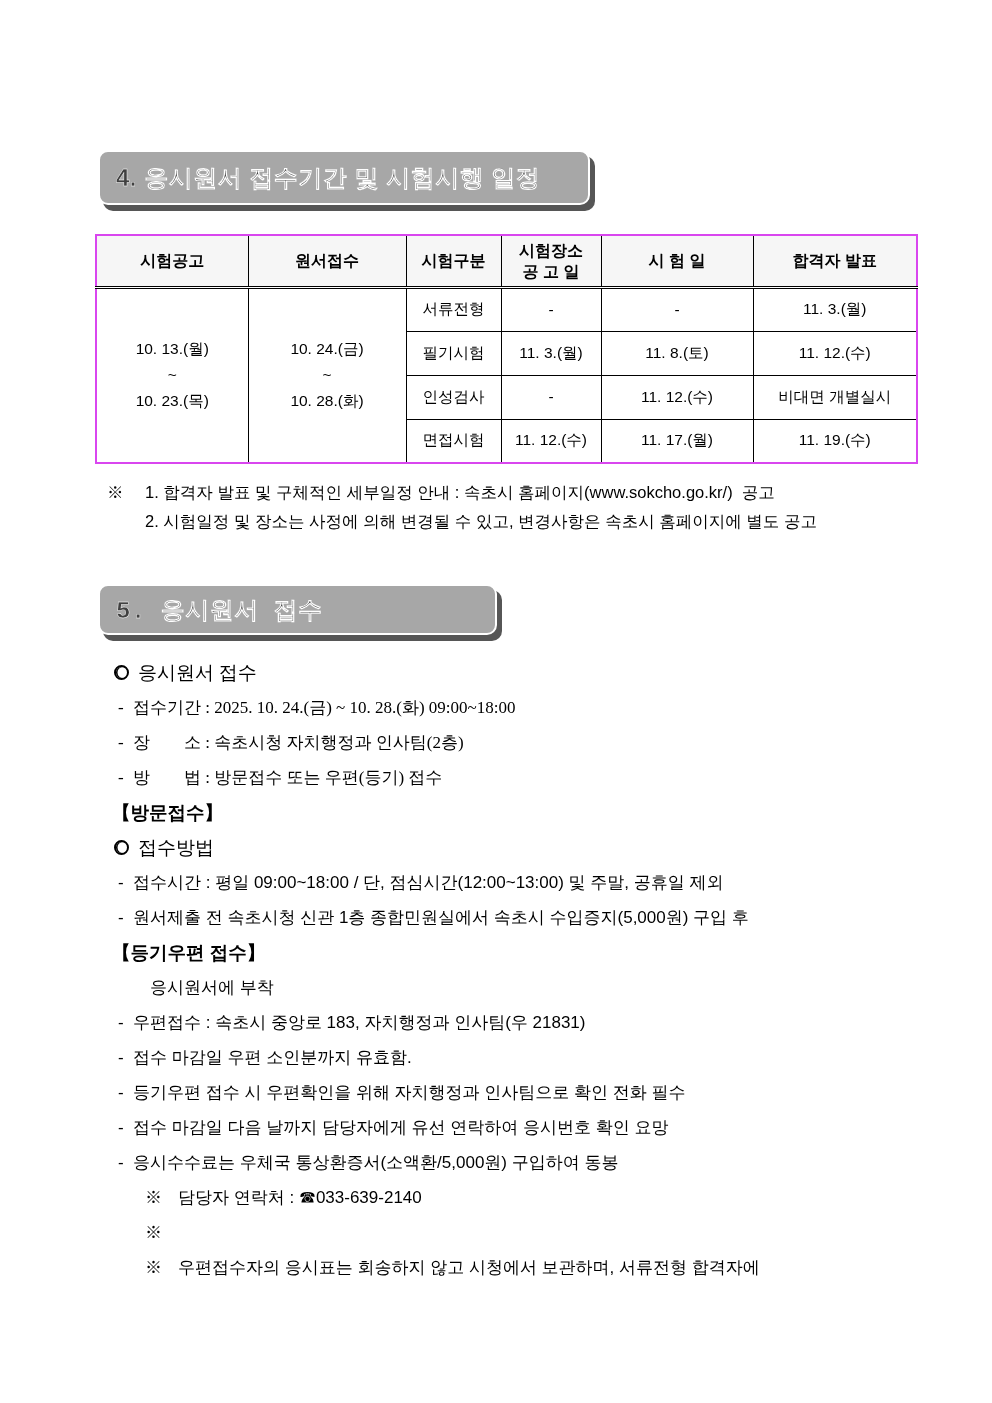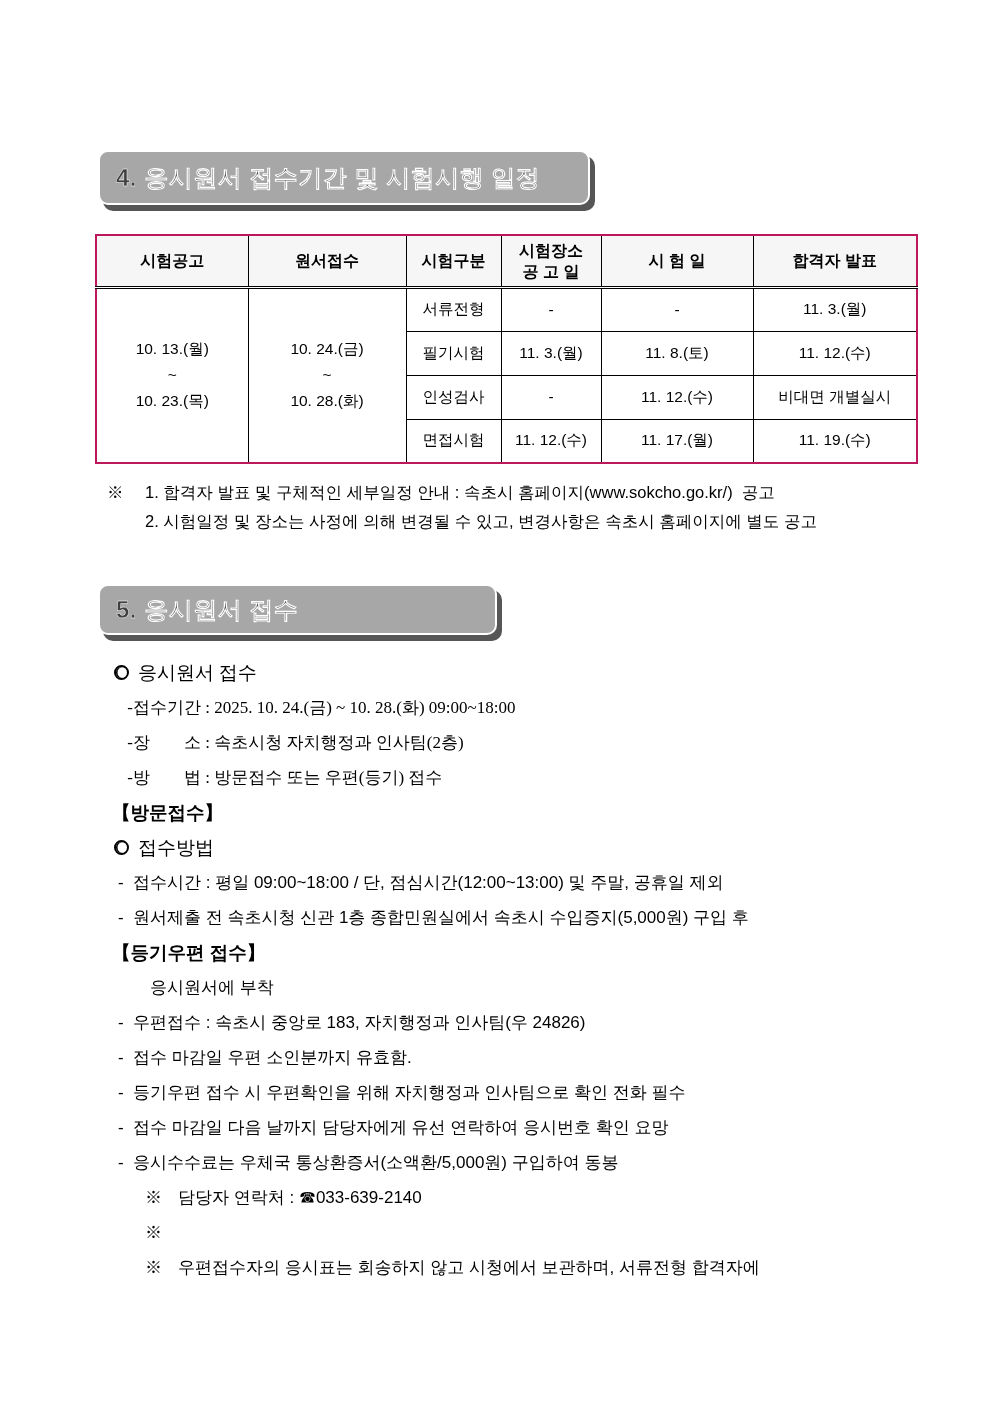--- a/index.html
+++ b/index.html
@@ -21,27 +21,27 @@
     box-shadow: 5px 6px 0 0 #565656;
     color: #404040;
     font-weight: bold;
     font-size: 24px;
     letter-spacing: 0.5px;
     display: flex; align-items: center;
     padding-left: 16px;
     -webkit-text-stroke: 0.4px #fff;
   }
   .hdr4 { left: 98px; top: 150px; width: 492px; height: 55px; }
-  .hdr5 { left: 98px; top: 584px; width: 399px; height: 51px; }
+  .hdr5 { left: 98px; top: 584px; width: 399px; height: 51px; font-family: Liberation Mono, monospace; }
 
   
   table.sched {
     position: absolute; left: 95px; top: 234px;
     width: 821px; border-collapse: collapse; table-layout: fixed;
-    border: 2px solid #be185d;
+    border: 2px solid #d946ef;
     background: #fff;
   }
   table.sched th, table.sched td {
     border: 1px solid #000;
     text-align: center; vertical-align: middle;
     font-size: 15.5px;
     padding: 0 2px;
   }
   table.sched thead th {
     height: 52px;
@@ -63,21 +63,21 @@
   .tbl-notes .note-row { display: flex; }
   .mk-ref-top { display: inline-block; width: 38px; flex: 0 0 38px; }
   .note-indent { padding-left: 38px; }
 
   
   .content {
     position: absolute; left: 112px; top: 655px; width: 830px;
     font-size: 17px;
   }
   .ln { height: 35px; display: flex; align-items: center; }
-  .serif { font-family: "Liberation Serif", serif; text-align: right; }
+  .serif { font-family: "Liberation Serif", serif; }
   .blt-heading { font-size: 19px; }
   .circ {
     flex: 0 0 auto;
     width: 15px; height: 15px;
     border: 2.5px solid #000; border-radius: 50%;
     box-shadow: inset 1.5px 0 0 0 #000;
     margin-left: 2px; margin-right: 9px;
   }
   .mk-dash { display: inline-block; flex: 0 0 15px; width: 15px; margin-left: 6px; }
   .blk-title { font-weight: bold; font-size: 18.5px; }
@@ -205,21 +205,21 @@
     </div>
     <div class="ln blk-title">
       <span class="prewrap">【등기우편 접수】</span>
     </div>
 
     <div class="ln">
       <span class="ind-cont1 prewrap">응시원서에 부착</span>
     </div>
     <div class="ln">
       <span class="mk-dash">-</span>
-      <span class="prewrap">우편접수 : 속초시 중앙로 183, 자치행정과 인사팀(우 24826)</span>
+      <span class="prewrap">우편접수 : 속초시 중앙로 183, 자치행정과 인사팀(우 21831)</span>
     </div>
     <div class="ln">
       <span class="mk-dash">-</span>
       <span class="prewrap">접수 마감일 우편 소인분까지 유효함.</span>
     </div>
     <div class="ln">
       <span class="mk-dash">-</span>
       <span class="prewrap">등기우편 접수 시 우편확인을 위해 자치행정과 인사팀으로 확인 전화 필수</span>
     </div>
     <div class="ln">

